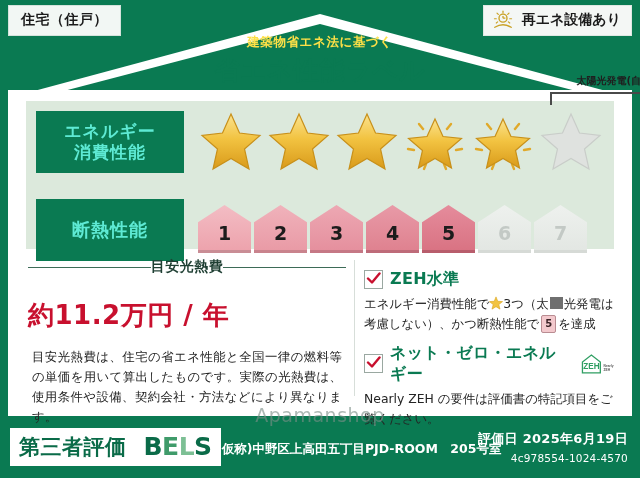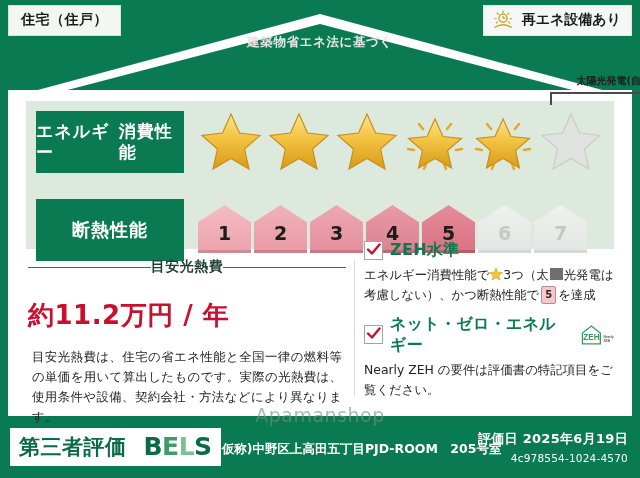--- a/index.html
+++ b/index.html
@@ -32,42 +32,42 @@
     display:flex;align-items:center;gap:8px;
     font-size:14px;font-weight:bold;color:#1b1b1b;
     z-index:12;
   }
   .sun-ico{width:22px;height:20px;flex:none;}
 
   
   .title-wrap{
     position:absolute;left:0;top:34px;width:640px;text-align:center;z-index:11;
   }
-  .title-sub{font-size:12.5px;font-weight:bold;color:#e5e5e5;letter-spacing:.6px;}
+  .title-sub{font-size:12.5px;font-weight:bold;color:#fde047;letter-spacing:.6px;}
   .title-main{font-size:25px;font-weight:bold;color:#0a7a52;letter-spacing:1px;margin-top:3px;}
 
   
   .card{
     position:absolute;left:14px;top:96px;width:612px;height:312px;
     background:#ffffff;z-index:10;
   }
 
   
   .rows{
     position:absolute;left:12px;top:5px;width:588px;height:148px;
     background:#dce9dc;
   }
   .row{position:absolute;left:0;width:588px;height:62px;}
   .row-energy{top:10px;}
   .row-insul{top:98px;}
 
   .row-label{
     position:absolute;left:10px;top:0;width:148px;height:62px;
-    background:#0a7a52;color:#ffffff;
-    display:flex;flex-direction:row;align-items:center;justify-content:center;
+    background:#0a7a52;color:#5eead4;
+    display:flex;flex-direction:column;align-items:center;justify-content:center;
     font-size:17px;font-weight:bold;line-height:1.22;letter-spacing:1px;
   }
   .row-label.single{font-size:18px;}
 
   
   .stars{position:absolute;left:172px;top:-2px;display:flex;align-items:center;gap:2px;}
   .star{width:66px;height:64px;flex:none;}
 
   .solar-bracket{
     position:absolute;left:352px;top:-32px;width:162px;height:28px;
@@ -96,21 +96,21 @@
     clip-path:polygon(0% 36%,50% 0%,100% 36%,100% 100%,0% 100%);
   }
   .hnum{
     position:relative;z-index:2;font-size:19px;font-weight:bold;
     line-height:1;padding-bottom:10px;color:#1c1c1c;
   }
   .hnum.off{color:#c3c9c5;}
 
   
   .panel-left{position:absolute;left:14px;top:160px;width:318px;height:146px;}
-  .panel-right{position:absolute;left:350px;top:144px;width:250px;height:148px;}
+  .panel-right{position:absolute;left:350px;top:173px;width:250px;height:148px;}
   .vdiv{position:absolute;left:340px;top:164px;width:1px;height:136px;background:#d7ded9;}
 
   .cost-head{
     display:flex;align-items:center;justify-content:center;gap:0;
     margin-top:2px;
   }
   .cost-head .ln{height:1px;background:#3d6b57;flex:1;}
   .cost-head .tx{font-size:14px;font-weight:bold;color:#1f3f33;white-space:nowrap;letter-spacing:.5px;}
   .cost-value{
     text-align:left;font-size:26px;font-weight:bold;color:#c8102e;

